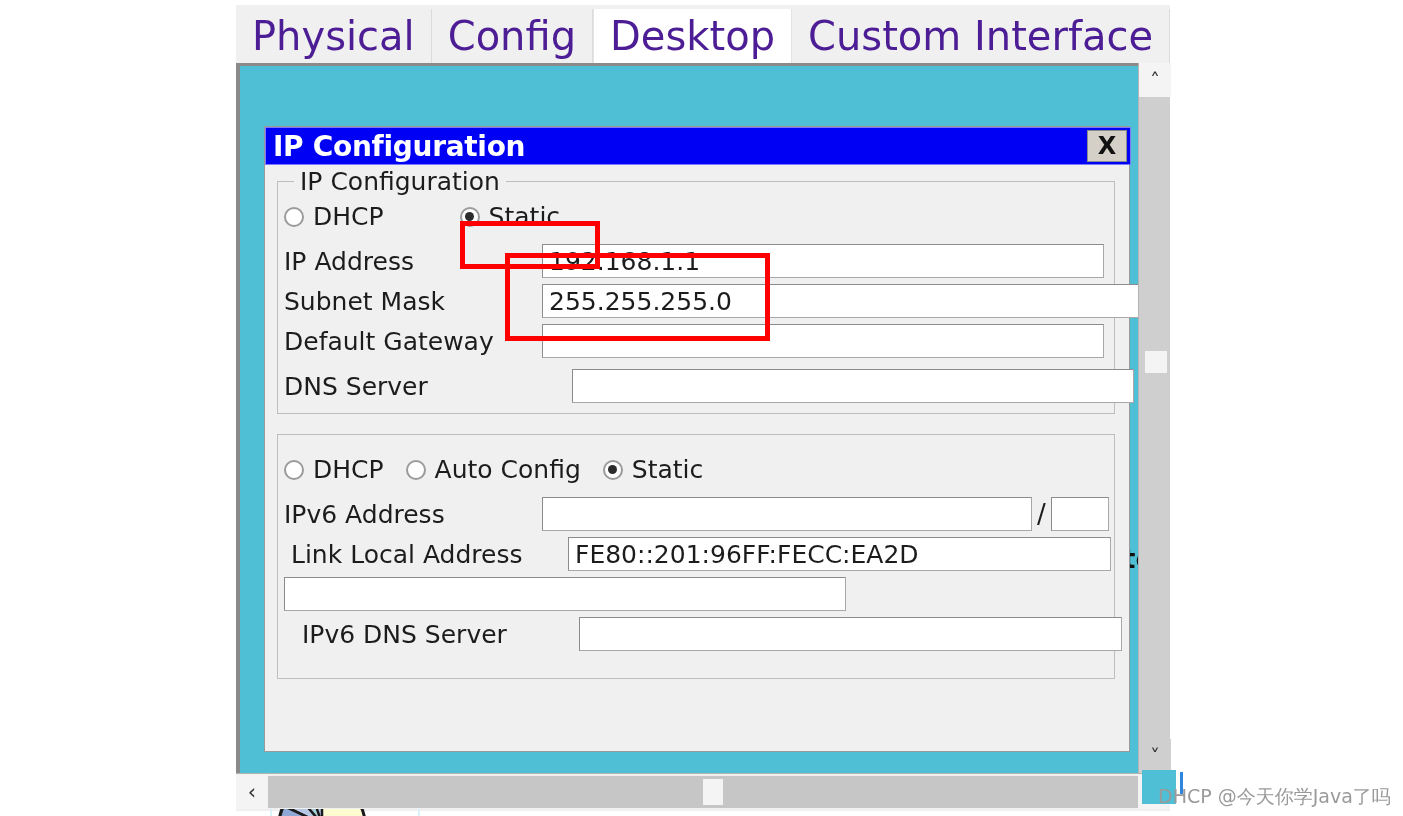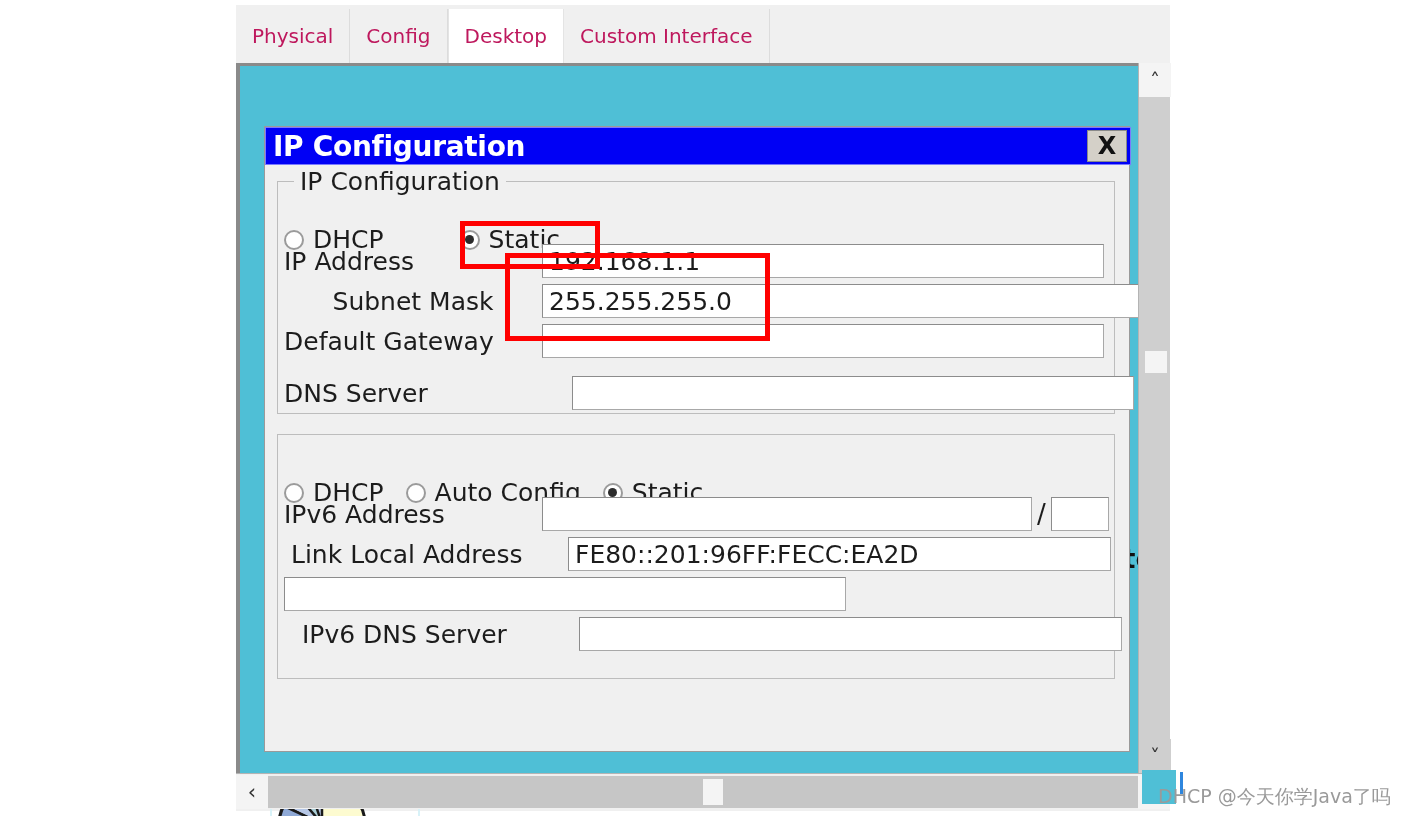--- a/index.html
+++ b/index.html
@@ -23,22 +23,22 @@
   #tab-bar {
     position: absolute; left: 0; top: 0;
     width: 934px; height: 58px;
     background: #f0f0f0;
     display: flex; align-items: flex-end;
   }
   .tab {
     height: 54px;
     display: flex; align-items: center; justify-content: center;
     padding: 0 16px;
-    font-size: 20px;
-    color: #be185d;
+    font-size: 40px;
+    color: #4c1d95;
     background: #f0f0f0;
     border-right: 1px solid #dcdcdc;
     white-space: nowrap;
     letter-spacing: 0px;
     text-align: right;
   }
   .tab.active {
     background: #ffffff;
     border-right: 1px solid #e4e4e4;
     border-left: 1px solid #e4e4e4;
@@ -121,21 +121,20 @@
 
   .row { position: absolute; display: flex; align-items: center; }
   .field-label {
     font-size: 25px; color: #1c1c1c; white-space: nowrap;
   }
 
   .radio {
     display: inline-flex; align-items: center; gap: 9px;
     font-size: 25px; color: #1c1c1c; cursor: pointer;
     white-space: nowrap;
-    margin-top: 23px;
   }
   .radio .dot {
     width: 20px; height: 20px; border-radius: 50%;
     border: 2px solid #9b9b9b; background: #ffffff;
     display: inline-block; position: relative; flex: none;
   }
   .radio.checked .dot::after {
     content: ""; position: absolute;
     left: 3.5px; top: 3.5px; width: 9px; height: 9px;
     border-radius: 50%; background: #2c2c2c;
@@ -281,31 +280,31 @@
               <span class="dot"></span>
               <span>Static</span>
             </span>
           </div>
 
           <div class="row" style="left:6px; top:62px;">
             <span class="field-label" style="width:258px;">IP Address</span>
             <span class="textbox" style="width:562px;">192.168.1.1</span>
           </div>
 
-          <div class="row" style="left:6px; top:102px;text-align:center;">
+          <div class="row" style="left:6px; top:102px;">
             <span class="field-label" style="width:258px;">Subnet Mask</span>
             <span class="textbox" style="width:605px;">255.255.255.0</span>
           </div>
 
           <div class="row" style="left:6px; top:142px;">
             <span class="field-label" style="width:258px;">Default Gateway</span>
             <span class="textbox" style="width:562px;"></span>
           </div>
 
-          <div class="row" style="left:6px; top:194px;gap:30px;">
+          <div class="row" style="left:6px; top:187px;gap:30px;">
             <span class="field-label" style="width:258px;">DNS Server</span>
             <span class="textbox" style="width:562px;"></span>
           </div>
         </div>
 
         <div class="group" id="group-ipv6">
 
           <div class="row" style="left:6px; top:20px;">
             <span class="radio">
               <span class="dot"></span>

